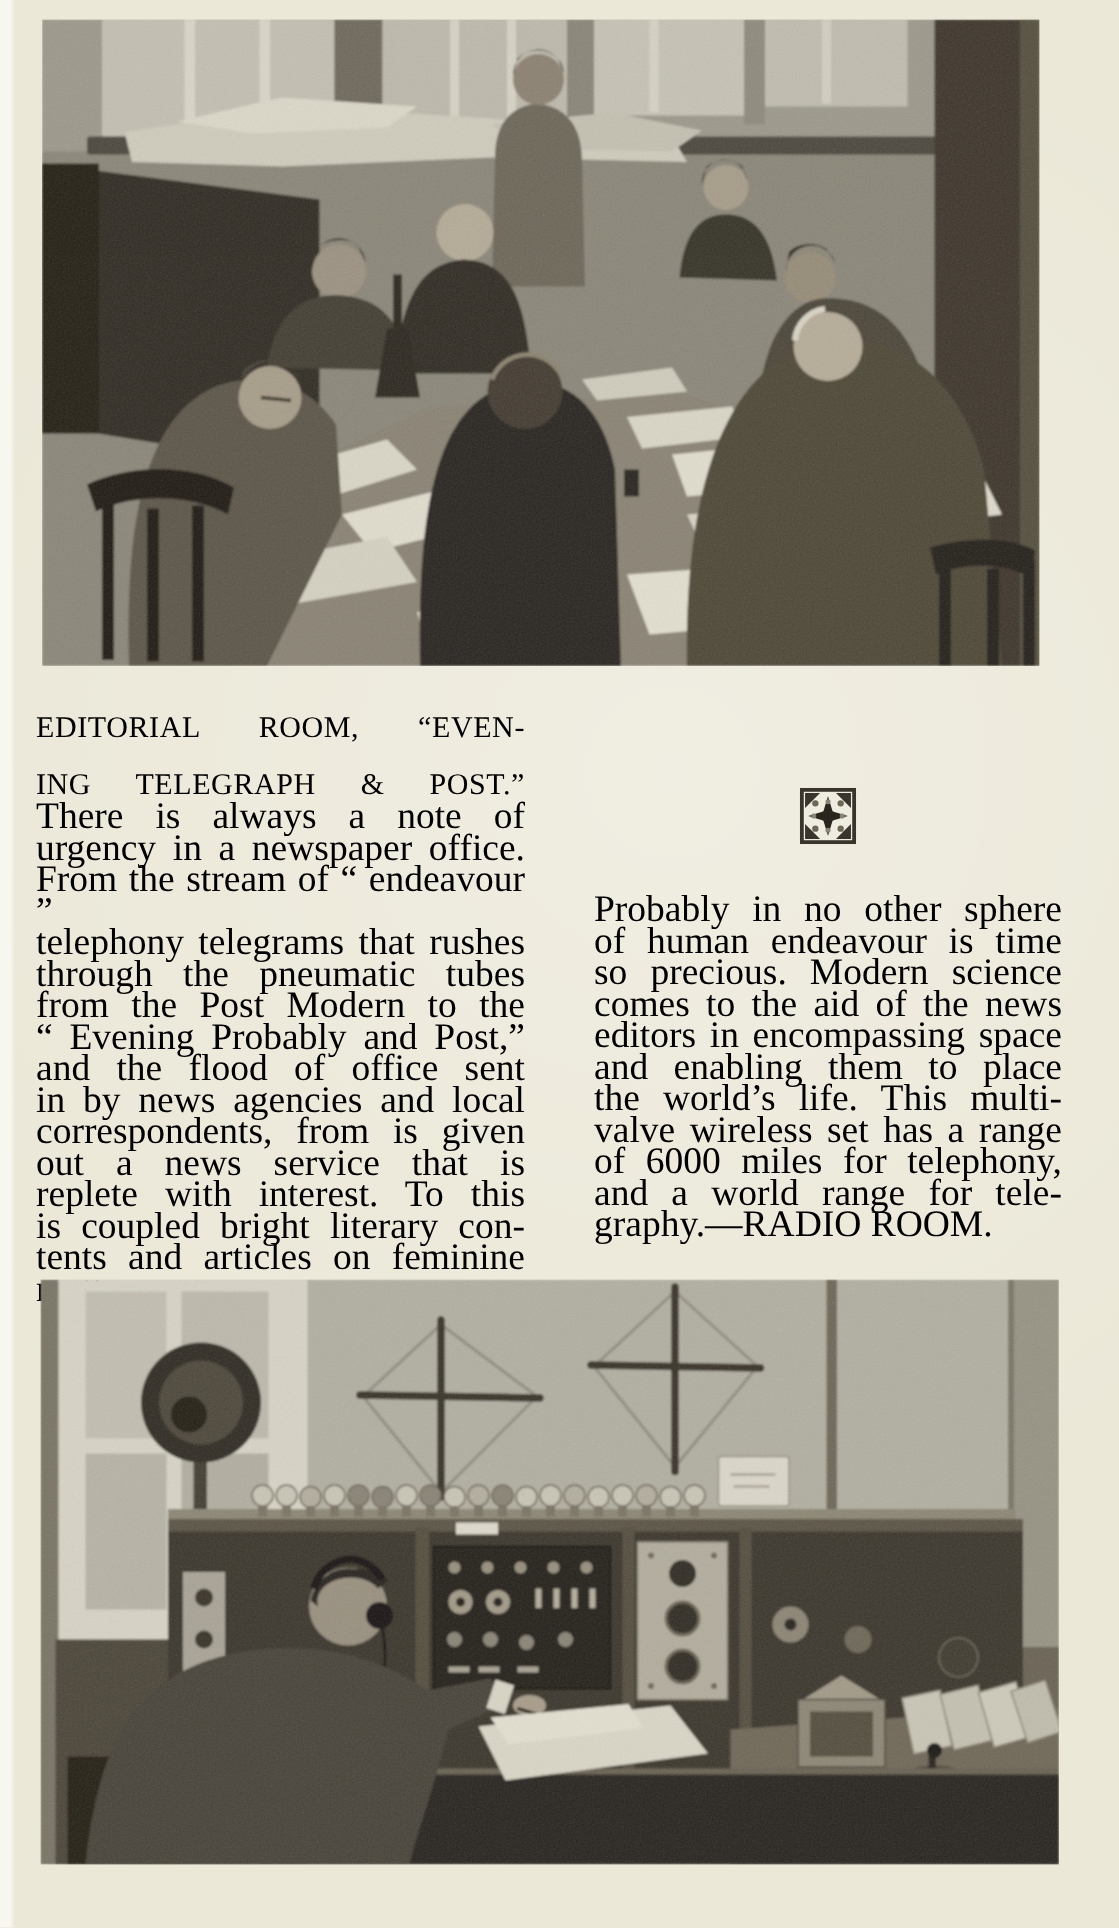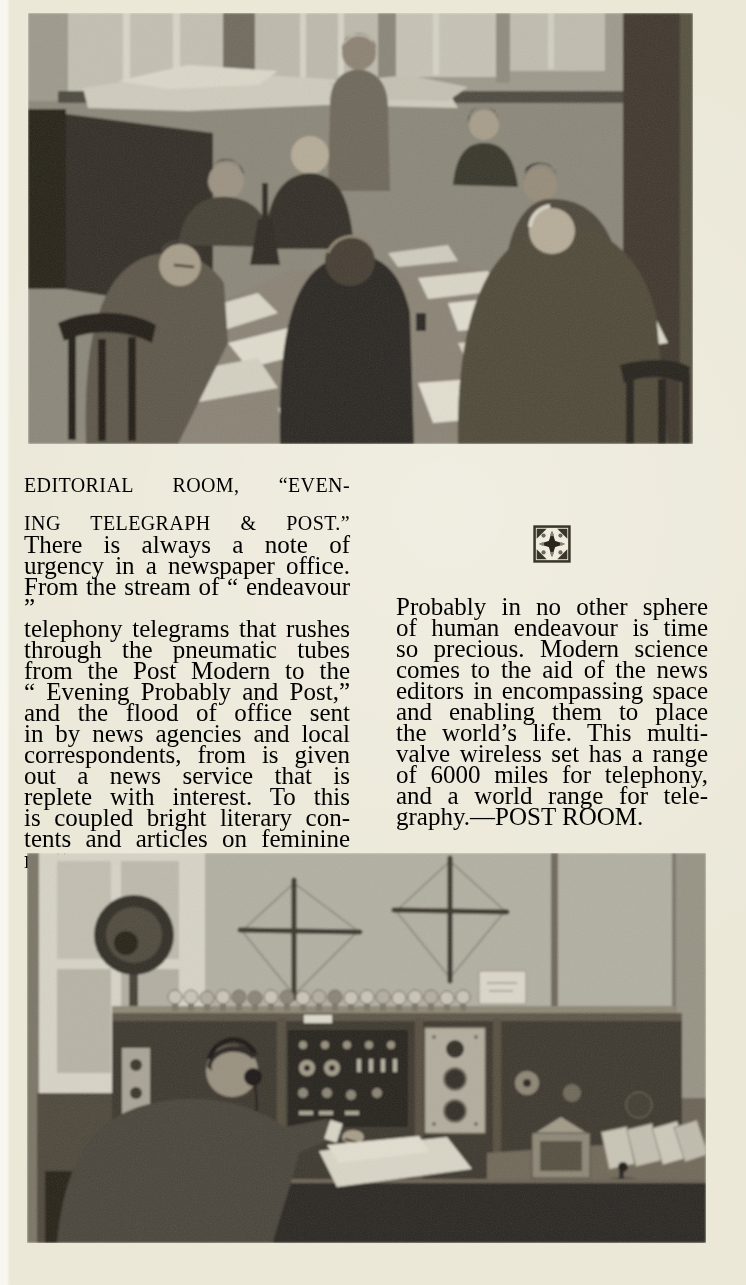--- a/index.html
+++ b/index.html
@@ -185,21 +185,21 @@
       <div class="tline">Probably in no other sphere</div>
       <div class="tline">of human endeavour is time</div>
       <div class="tline">so precious. Modern science</div>
       <div class="tline">comes to the aid of the news</div>
       <div class="tline">editors in encompassing space</div>
       <div class="tline">and enabling them to place</div>
       <div class="tline">the world’s life. This multi-</div>
       <div class="tline">valve wireless set has a range</div>
       <div class="tline">of 6000 miles for telephony,</div>
       <div class="tline">and a world range for tele-</div>
-      <div class="tline">graphy.—POST ROOM.</div>
+      <div class="tline">graphy.—RADIO ROOM.</div>
     </div>
 </div>
 
 <div class="photo" style="left:27px;top:853px;width:679px;height:390px;">
   <svg viewBox="0 0 679 390" preserveAspectRatio="none">
     <defs>
       <filter id="soft2">
           <feGaussianBlur stdDeviation="0.8"></feGaussianBlur>
         </filter>
       <filter id="grain2">

